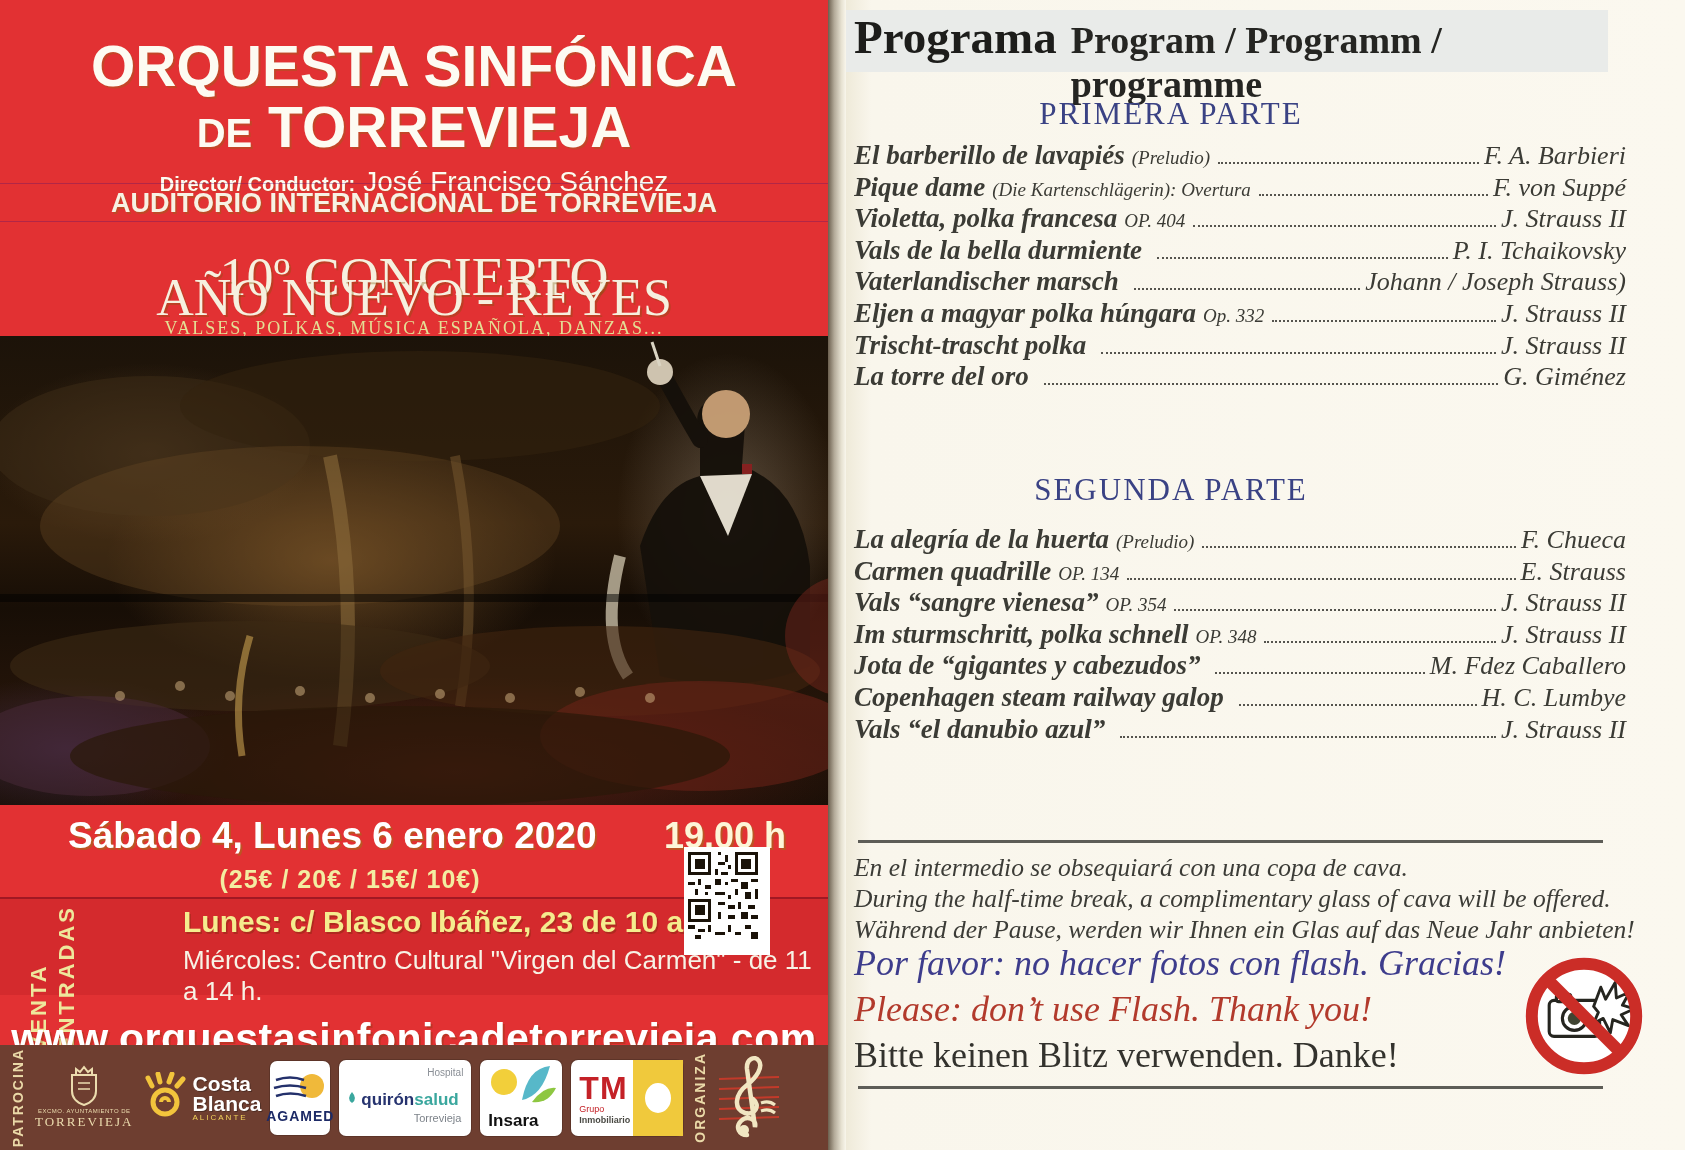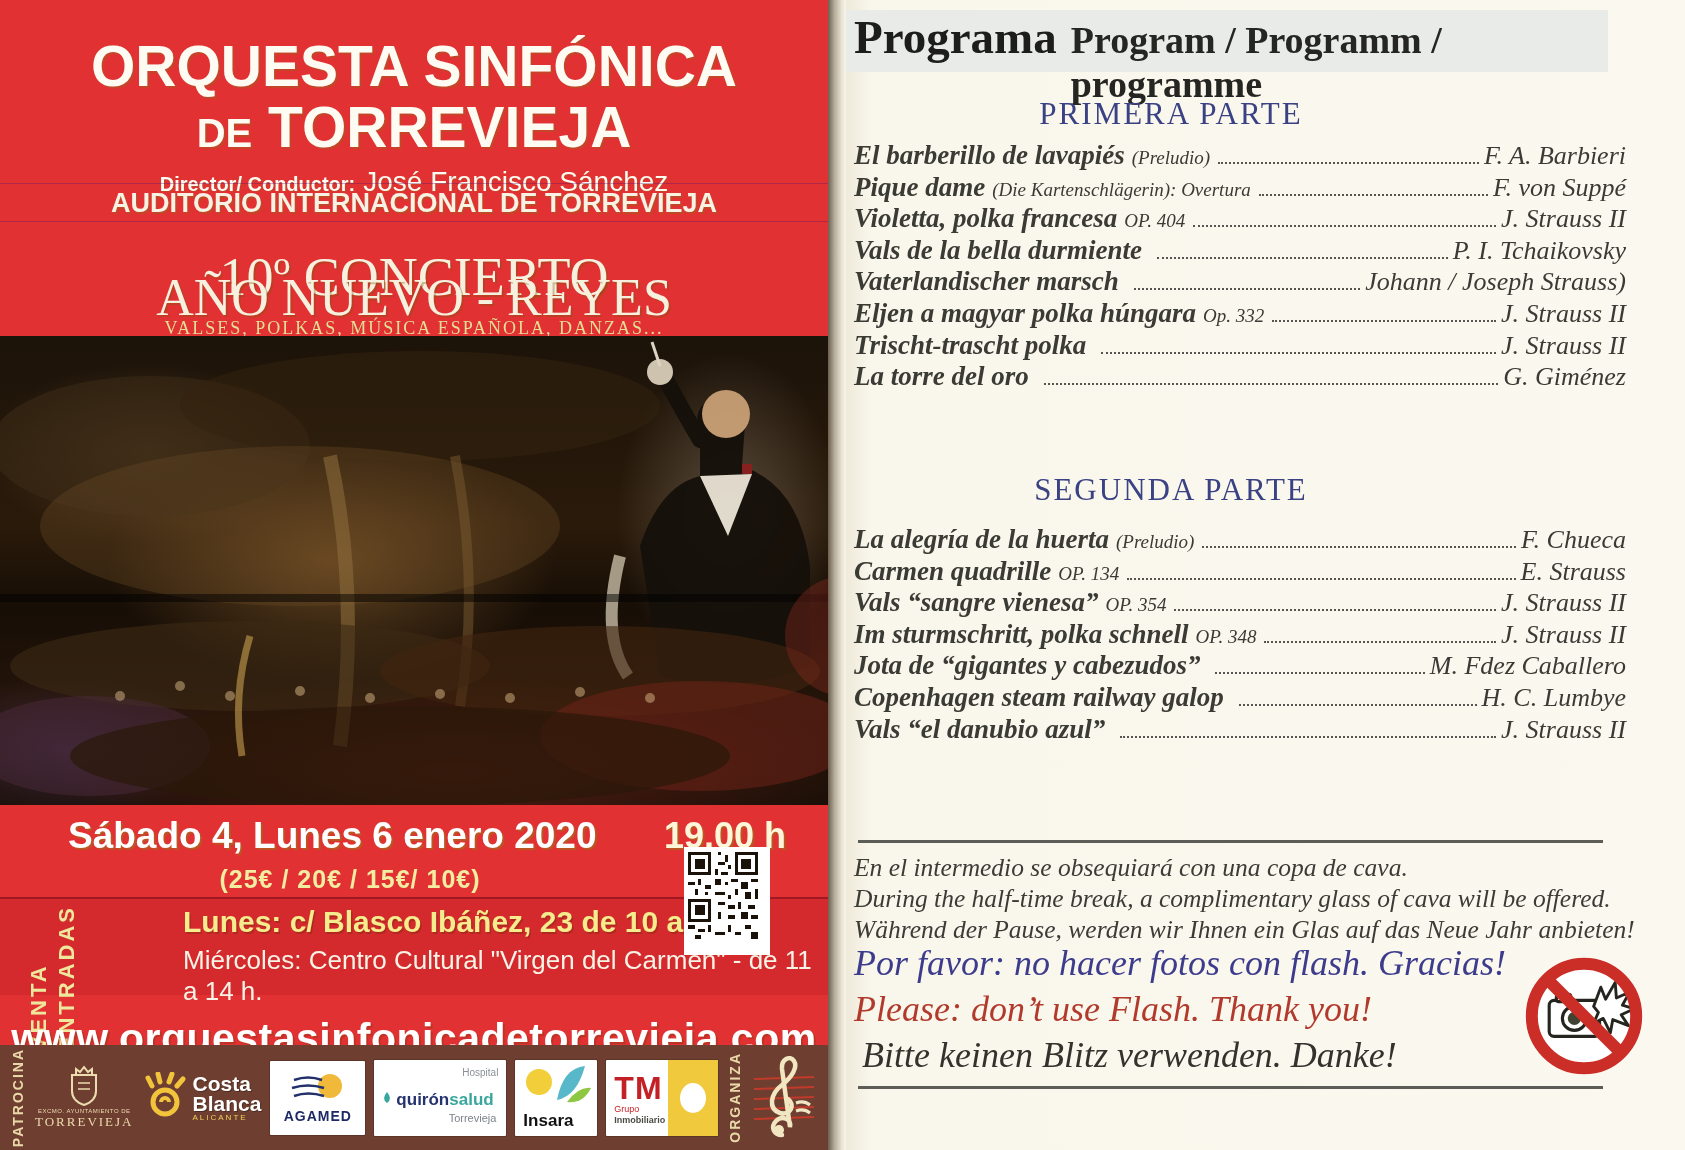--- a/index.html
+++ b/index.html
@@ -61,22 +61,22 @@
       display:flex;align-items:center;gap:9px;padding:0 10px;box-sizing:border-box;}
   .vlabel{writing-mode:vertical-rl;transform:rotate(180deg);font-size:14px;font-weight:bold;color:#ead9a8;
       letter-spacing:2px;flex:0 0 auto;}
   .crest{display:flex;flex-direction:column;align-items:center;color:#ecdcae;flex:0 0 auto;}
   .crest .c1{font-size:6px;letter-spacing:.5px;margin-top:1px;}
   .crest .c2{font-size:13px;letter-spacing:2px;font-family:"Liberation Serif",serif;}
   .costa{display:flex;align-items:center;gap:4px;flex:0 0 auto;}
   .costa .ctxt{line-height:.95;}
   .costa .cb{font-size:21px;font-weight:bold;color:#fff;text-shadow:1px 1px 0 rgba(0,0,0,.3);}
   .costa .cal{font-size:8px;color:#f2d25c;letter-spacing:2px;}
-  .card{background:#fff;border-radius:1px;flex:0 0 auto;box-shadow:0 0 0 1px rgba(0,0,0,.15);text-align:right;}
-  .agamed{width:95px;height:74px;display:flex;flex-direction:column;align-items:center;justify-content:center;}
+  .card{background:#fff;border-radius:7px;flex:0 0 auto;box-shadow:0 0 0 1px rgba(0,0,0,.15);text-align:right;}
+  .agamed{width:60px;height:74px;display:flex;flex-direction:column;align-items:center;justify-content:center;}
   .agamed .aname{font-size:14px;font-weight:bold;color:#1d2a66;letter-spacing:1px;margin-top:2px;}
   .quiron{width:132px;height:76px;position:relative;}
   .quiron .qh{position:absolute;right:8px;top:7px;font-size:10px;color:#8a8f96;}
   .quiron .qn{position:absolute;left:10px;top:30px;font-size:17px;font-weight:bold;color:#26336f;}
   .quiron .qn em{font-style:normal;color:#3aa79e;font-weight:bold;}
   .quiron .qt{position:absolute;right:10px;top:52px;font-size:11px;color:#7d838a;}
   .insara{width:82px;height:76px;position:relative;}
   .insara .iname{position:absolute;left:8px;bottom:5px;font-size:17px;font-weight:bold;color:#111;}
   .tmcard{width:112px;height:76px;display:flex;}
   .tm-left{width:62px;position:relative;}
@@ -103,21 +103,21 @@
   .plist{position:absolute;left:8px;width:772px;}
   .prow{display:flex;align-items:baseline;height:31.6px;}
   .ptitle{font-size:27px;font-weight:bold;font-style:italic;white-space:nowrap;}
   .pdetail{font-size:19px;font-style:italic;white-space:nowrap;margin-left:7px;}
   .leader{flex:1;border-bottom:2.4px dotted #55544e;margin:0 5px 7px 8px;min-width:18px;}
   .pcomposer{font-size:26px;font-style:italic;white-space:nowrap;}
   .rule{position:absolute;left:12px;width:745px;height:3px;background:#5d5d57;}
   .cava{position:absolute;left:8px;top:852px;font-size:25.5px;font-style:italic;line-height:31px;color:#3c3c37;}
   .flash-es{position:absolute;left:8px;top:942px;font-size:36px;font-style:italic;color:#3d3c8c;}
   .flash-en{position:absolute;left:8px;top:988px;font-size:36px;font-style:italic;color:#b23a2c;}
-  .flash-de{position:absolute;left:8px;top:1034px;font-size:36px;font-style:italic;color:#33322d;margin-left:8px;}
+  .flash-de{position:absolute;left:8px;top:1034px;font-size:36px;color:#33322d;}
   .noflash{position:absolute;left:678px;top:956px;width:120px;height:120px;}
 </style>
 </head>
 <body>
 
 <div class="canvas">
 
   <div class="page-left">
     <div class="poster-header">
       <div class="t1">ORQUESTA SINFÓNICA</div>

